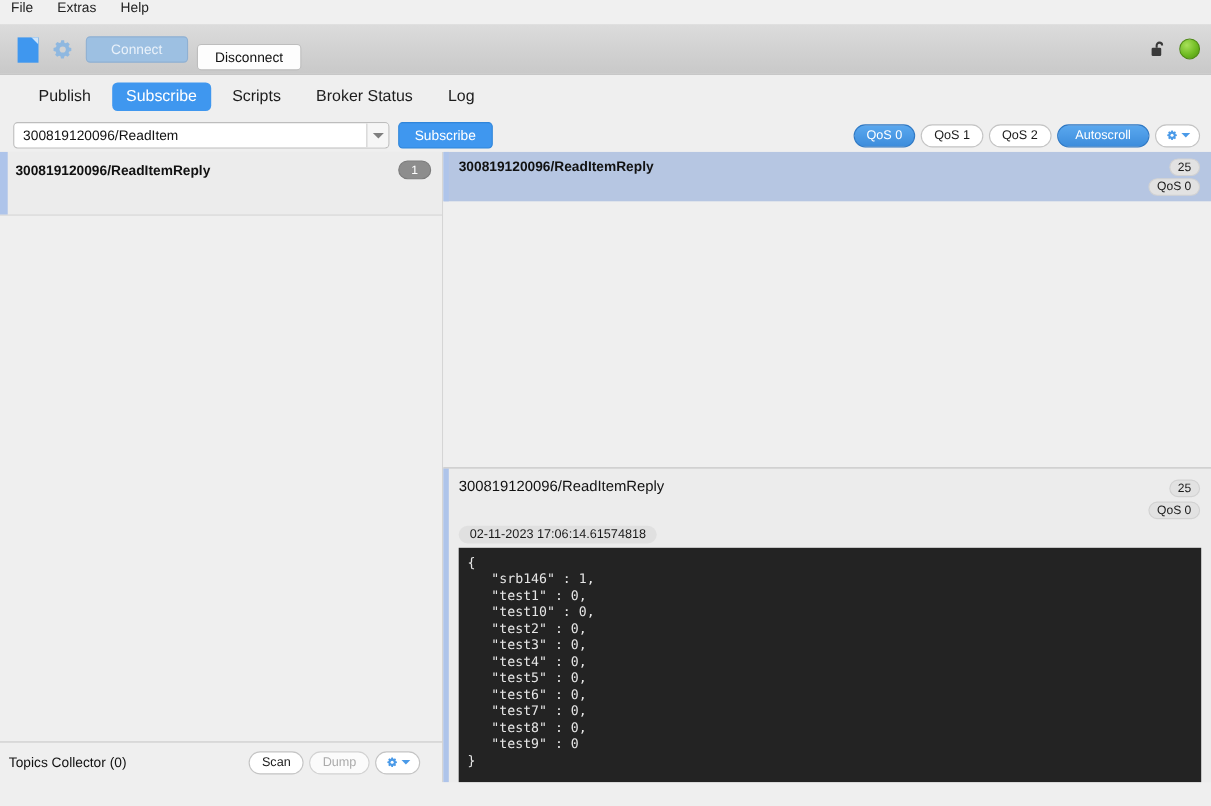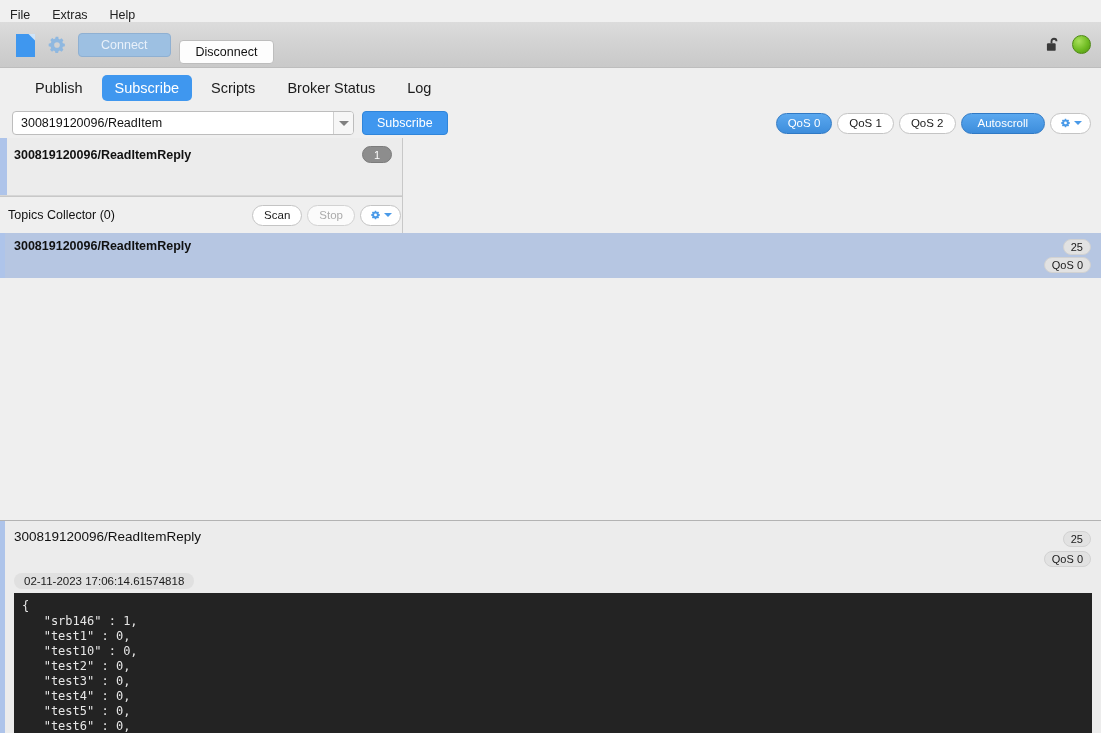--- a/index.html
+++ b/index.html
@@ -10,21 +10,21 @@
     font-family: "Liberation Sans", sans-serif;
     background: #efefef;
     color: #1a1a1a;
   }
 
   
   .menubar {
     height: 22px;
     background: #f0f0f0;
     display: flex;
-    align-items: flex-end;
+    align-items: flex-start;
     padding-left: 10px;
     gap: 22px;
     font-size: 12.5px;
     color: #222;
   }
   .menubar span { cursor: default; }
 
   
   .conn-toolbar {
     height: 46px;
@@ -179,21 +179,20 @@
     border-color: #3079c4;
     color: #fff;
   }
   .pill.gear-pill { padding: 0 8px; gap: 2px; }
 
   
   .body-split {
     display: flex;
     height: 573px;
     background: #efefef;
-    flex-direction: column;
   }
   .left-pane {
     width: 403px;
     display: flex; flex-direction: column;
     background: #efefef;
     border-right: 1px solid #c8c8c8;
   }
   .sub-list { flex: 1; overflow: hidden; position: relative; background: #efefef; }
 
   .sub-item {
@@ -228,21 +227,21 @@
   .topics-collector {
     height: 37px;
     background: #efefef;
     border-top: 1px solid #c8c8c8;
     display: flex; align-items: center;
     padding: 0 10px 0 8px;
     position: relative;
   }
   .tc-title { font-size: 12.5px; color: #111; }
   .tc-actions {
-    position: absolute; right: 1px; top: 0; bottom: 0;
+    position: absolute; right: 20px; top: 0; bottom: 0;
     display: flex; align-items: center; gap: 5px;
   }
   .pill.disabled { color: #ababab; background: #fbfbfb; border-color: #d2d2d2; }
 
   
   .right-pane {
     flex: 1;
     display: flex; flex-direction: column;
     background: #efefef;
   }
@@ -406,21 +405,21 @@
           <span class="topic-name">300819120096/ReadItemReply</span>
           <span class="badge-dark">1</span>
         </div>
       </div>
     </div>
 
     <div class="topics-collector">
       <span class="tc-title">Topics Collector (0)</span>
       <div class="tc-actions">
         <div class="pill">Scan</div>
-        <div class="pill disabled">Stop</div>
+        <div class="pill disabled">Dump</div>
         <div class="pill gear-pill">
           <svg width="13" height="13" viewBox="0 0 24 24">
             <path fill="#4a9ae8" d="M13.3 3h-2.6l-.4 1.9-1.3.6-1.7-1.1-1.9 1.9 1.1 1.7-.6 1.3L4 9.7v2.6l1.9.4.6 1.3-1.1 1.7 1.9 1.9 1.7-1.1 1.3.6.4 1.9h2.6l.4-1.9 1.3-.6 1.7 1.1 1.9-1.9-1.1-1.7.6-1.3 1.9-.4V9.7l-1.9-.4-.6-1.3 1.1-1.7-1.9-1.9-1.7 1.1-1.3-.6z"></path>
             <circle cx="12" cy="11" r="2.6" fill="#fff"></circle>
           </svg>
           <span style="width:0;height:0;border-left:4px solid transparent;border-right:4px solid transparent;border-top:4px solid #4a9ae8;"></span>
         </div>
       </div>
     </div>
   </div>

